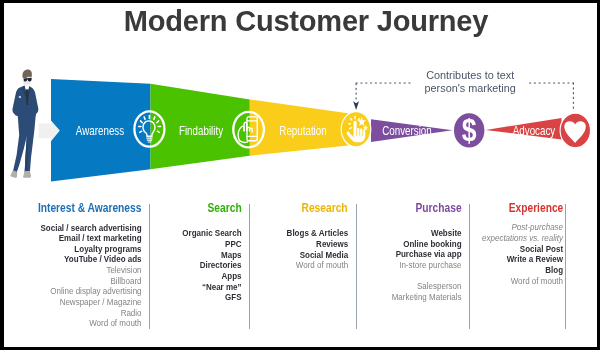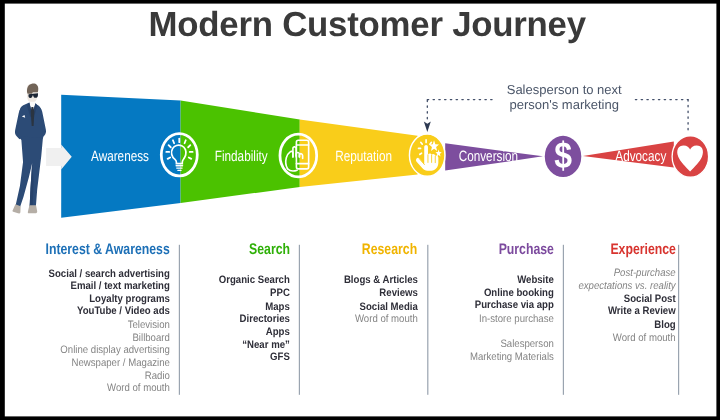--- a/index.html
+++ b/index.html
@@ -107,21 +107,21 @@
       <g>
         <path d="M 356.1 83 L 413 83" stroke="#44506a" stroke-width="1.1" fill="none" stroke-dasharray="1.15 3.65" stroke-linecap="round"></path>
         <path d="M 529.5 83 L 573.4 83" stroke="#44506a" stroke-width="1.1" fill="none" stroke-dasharray="1.15 3.65" stroke-linecap="round"></path>
         <path d="M 573.4 83 L 573.4 110.6" stroke="#44506a" stroke-width="1.1" fill="none" stroke-dasharray="1.15 3.65" stroke-linecap="round"></path>
         <path d="M 356.1 83.5 L 356.1 99" stroke="#44506a" stroke-width="1.1" fill="none" stroke-dasharray="1.15 3.65" stroke-linecap="round"></path>
         <path d="M 353.2 101.3 L 356.1 110 L 359.0 101.3 L 356.1 103.2 Z" fill="#2e3a52"></path>
       </g>
     </svg>
   <div class="stage-label" style="left: 99.5px; top: 130.5px; transform: translate(-50%, -50%) scaleX(0.79);">Awareness</div><div class="stage-label" style="left: 200.5px; top: 130.5px; transform: translate(-50%, -50%) scaleX(0.79);">Findability</div><div class="stage-label" style="left: 303px; top: 130.5px; transform: translate(-50%, -50%) scaleX(0.79);">Reputation</div><div class="stage-label" style="left: 407.4px; top: 130.5px; transform: translate(-50%, -50%) scaleX(0.79);">Conversion</div><div class="stage-label" style="left: 534px; top: 130.5px; transform: translate(-50%, -50%) scaleX(0.79);">Advocacy</div></div>
   <div id="annotation">
-    <div>Salesperson to next</div>
+    <div>Contributes to text</div>
     <div>person's marketing</div>
   </div>
   <div id="cols">
       <div class="col" style="left: 0px; width: 141.3px;">
         <div class="col-h" style="color: rgb(29, 112, 183);">Interest &amp; Awareness</div>
         <div class="col-items" style="top: 29.5px;">
           <div class="b">Social / search advertising</div>
           <div class="b">Email / text marketing</div>
           <div class="b">Loyalty programs</div>
           <div class="b">YouTube / Video ads</div>

